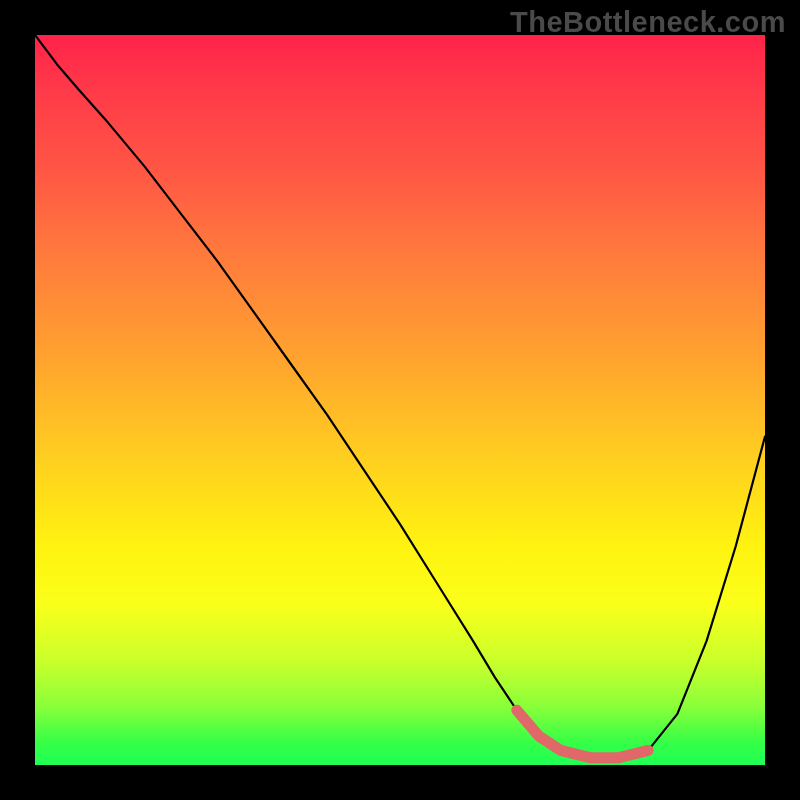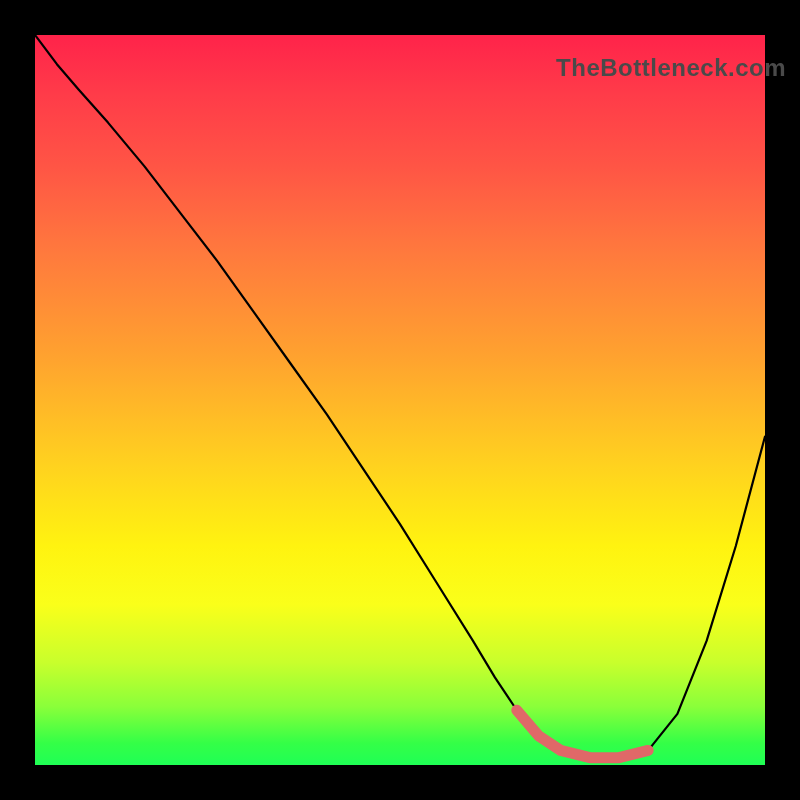--- a/index.html
+++ b/index.html
@@ -15,25 +15,24 @@
     position: relative;
     width: 800px;
     height: 800px;
     background: #000000;
   }
   .watermark {
     position: absolute;
     top: 6px;
     right: 14px;
     color: #4a4a4a;
-    font-size: 24px;
+    font-size: 29px;
     font-weight: 600;
     letter-spacing: 0.5px;
     z-index: 10;
-    margin-top: 48px;
   }
   .plot-area {
     position: absolute;
     left: 35px;
     top: 35px;
     width: 730px;
     height: 730px;
   }
   .gradient {
     position: absolute;

